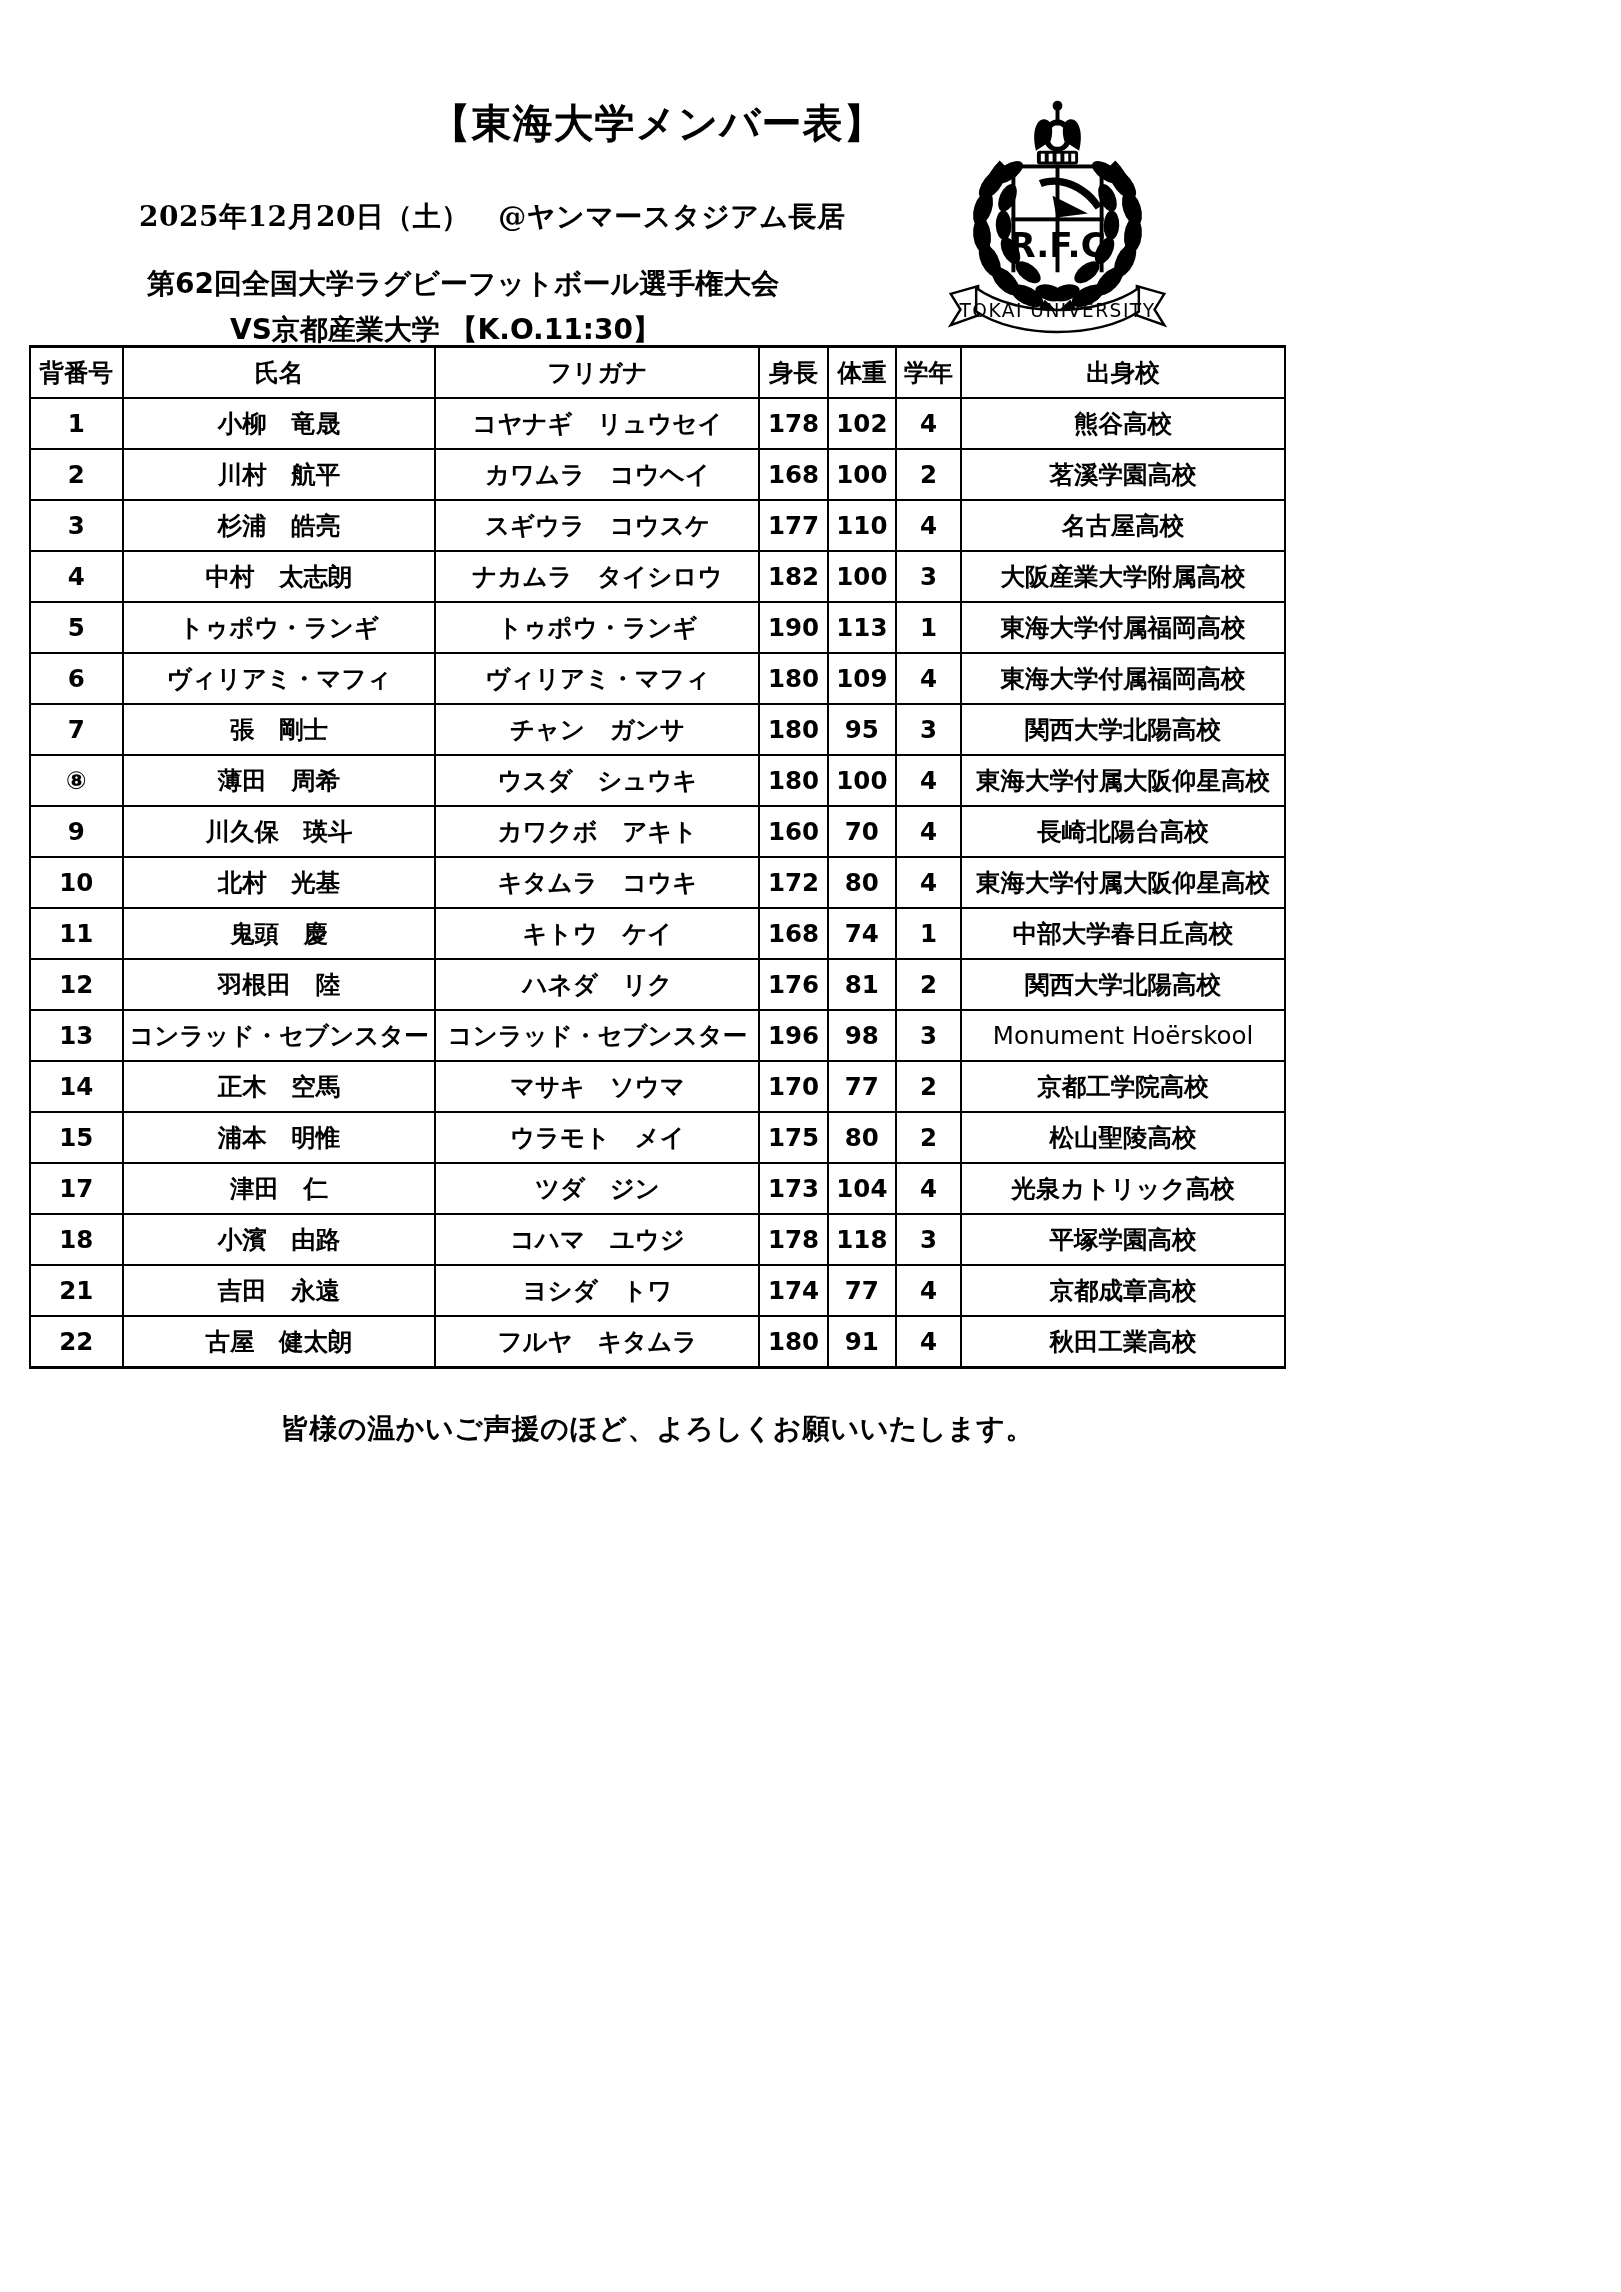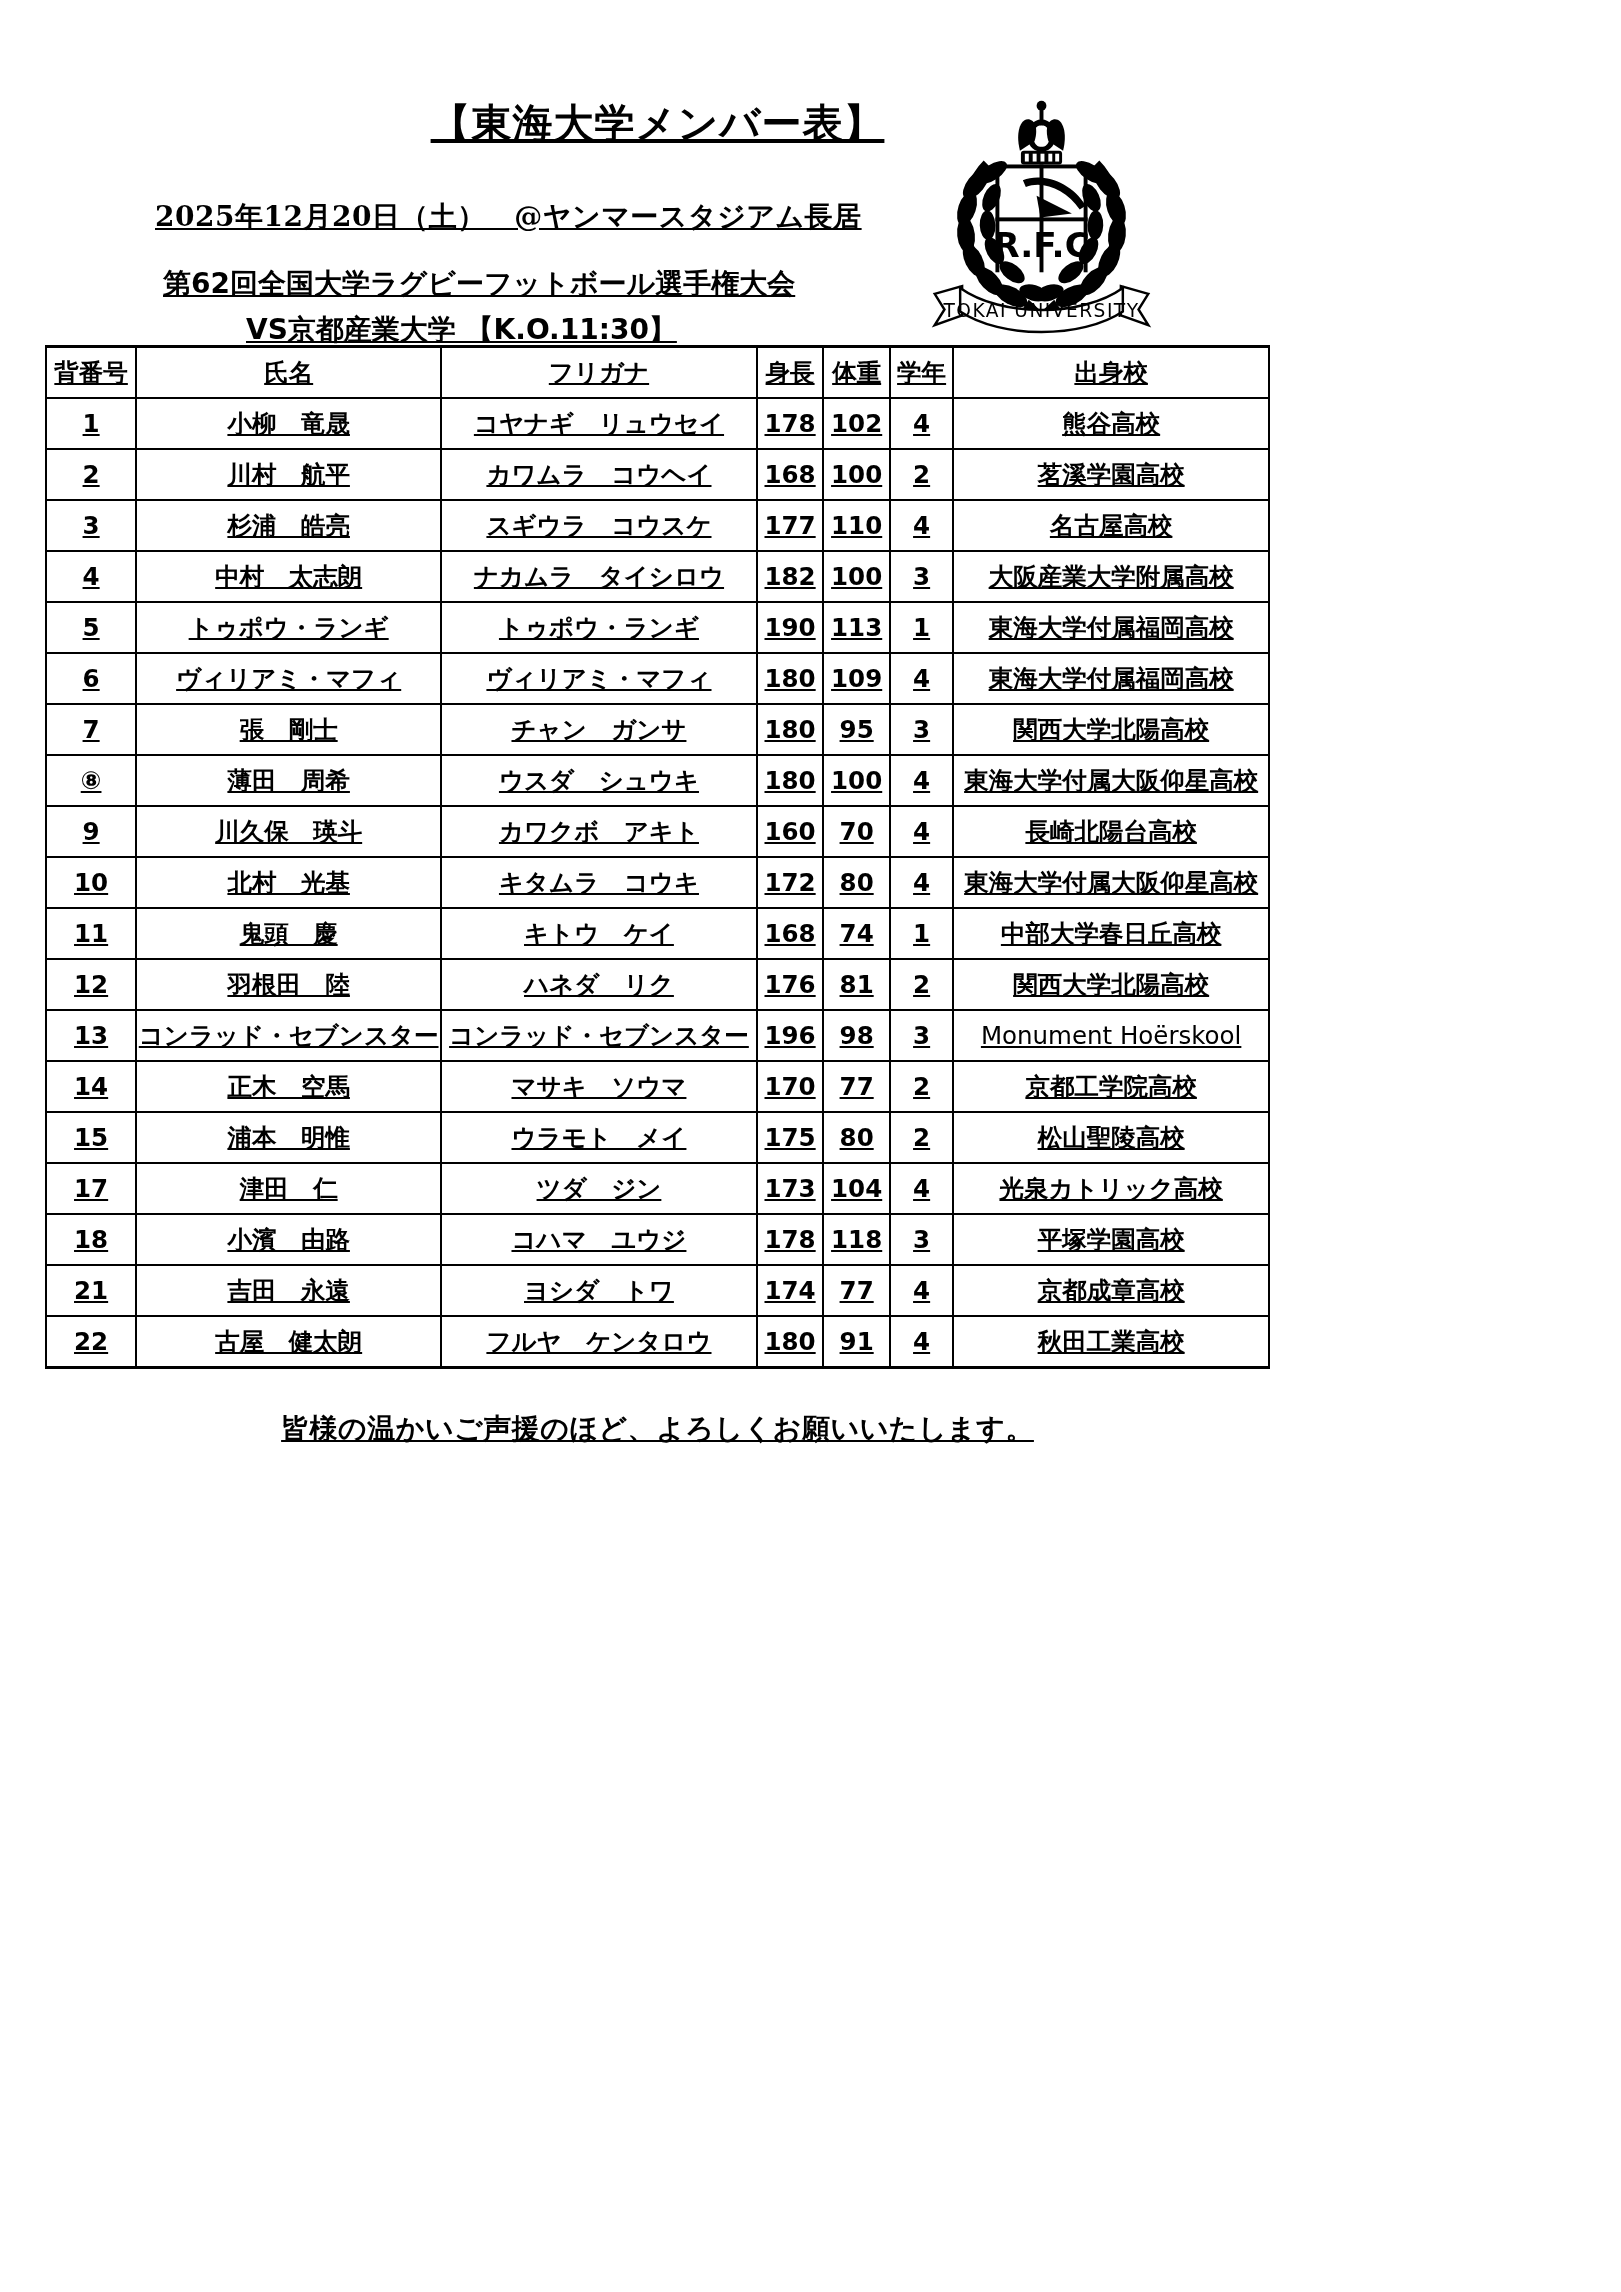--- a/index.html
+++ b/index.html
@@ -13,22 +13,21 @@
     font-family: "Liberation Sans", sans-serif;
     color: #000000;
     position: relative;
     overflow: hidden;
   }
   .page {
     position: relative;
     width: 1315px;
     height: 2293px;
     box-sizing: border-box;
-    padding: 0 45px;
-    text-decoration: underline;
+    padding: 0 29px;
   }
 
   
   .header {
     position: relative;
     height: 323px;
   }
   .title {
     text-align: center;
     font-family: "DejaVu Sans", sans-serif;
@@ -407,21 +406,21 @@
           <td class="pname">吉田　永遠</td>
           <td class="kana">ヨシダ　トワ</td>
           <td class="metric">174</td>
           <td class="metric">77</td>
           <td class="year">4</td>
           <td class="school">京都成章高校</td>
         </tr>
         <tr>
           <td class="num">22</td>
           <td class="pname">古屋　健太朗</td>
-          <td class="kana">フルヤ　ケンタロウ</td>
+          <td class="kana">フルヤ　キタムラ</td>
           <td class="metric">180</td>
           <td class="metric">91</td>
           <td class="year">4</td>
           <td class="school">秋田工業高校</td>
         </tr>
       </tbody>
   </table>
 
   <p class="footer-note">皆様の温かいご声援のほど、よろしくお願いいたします。</p>
 

